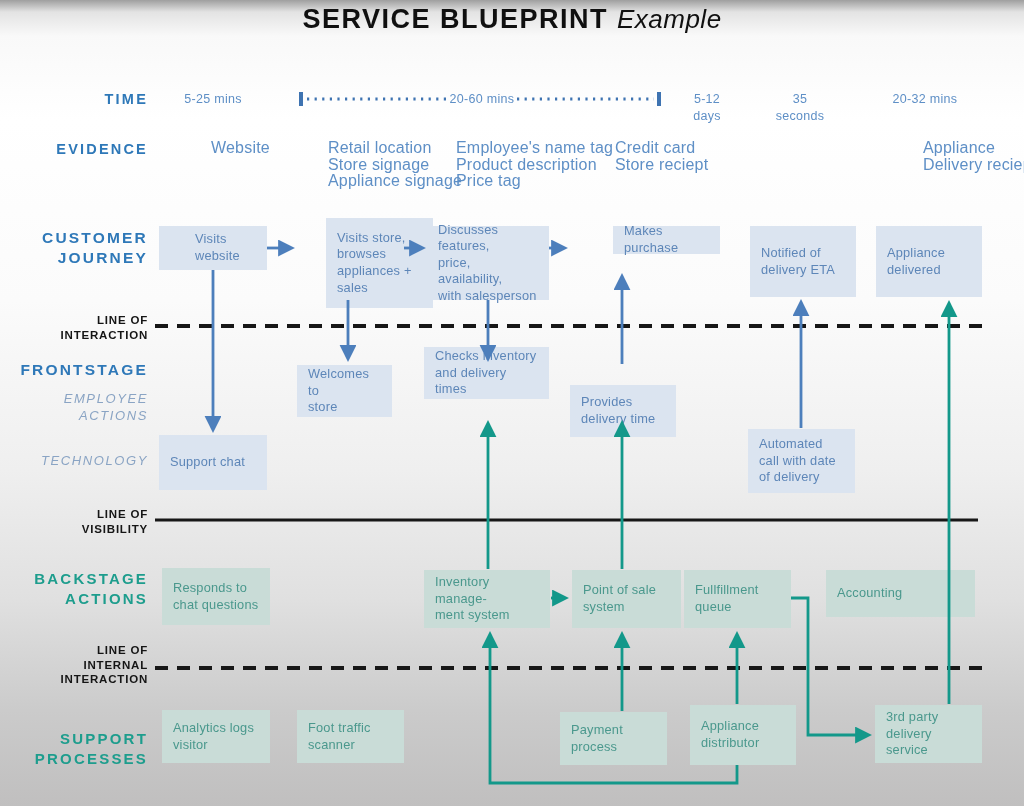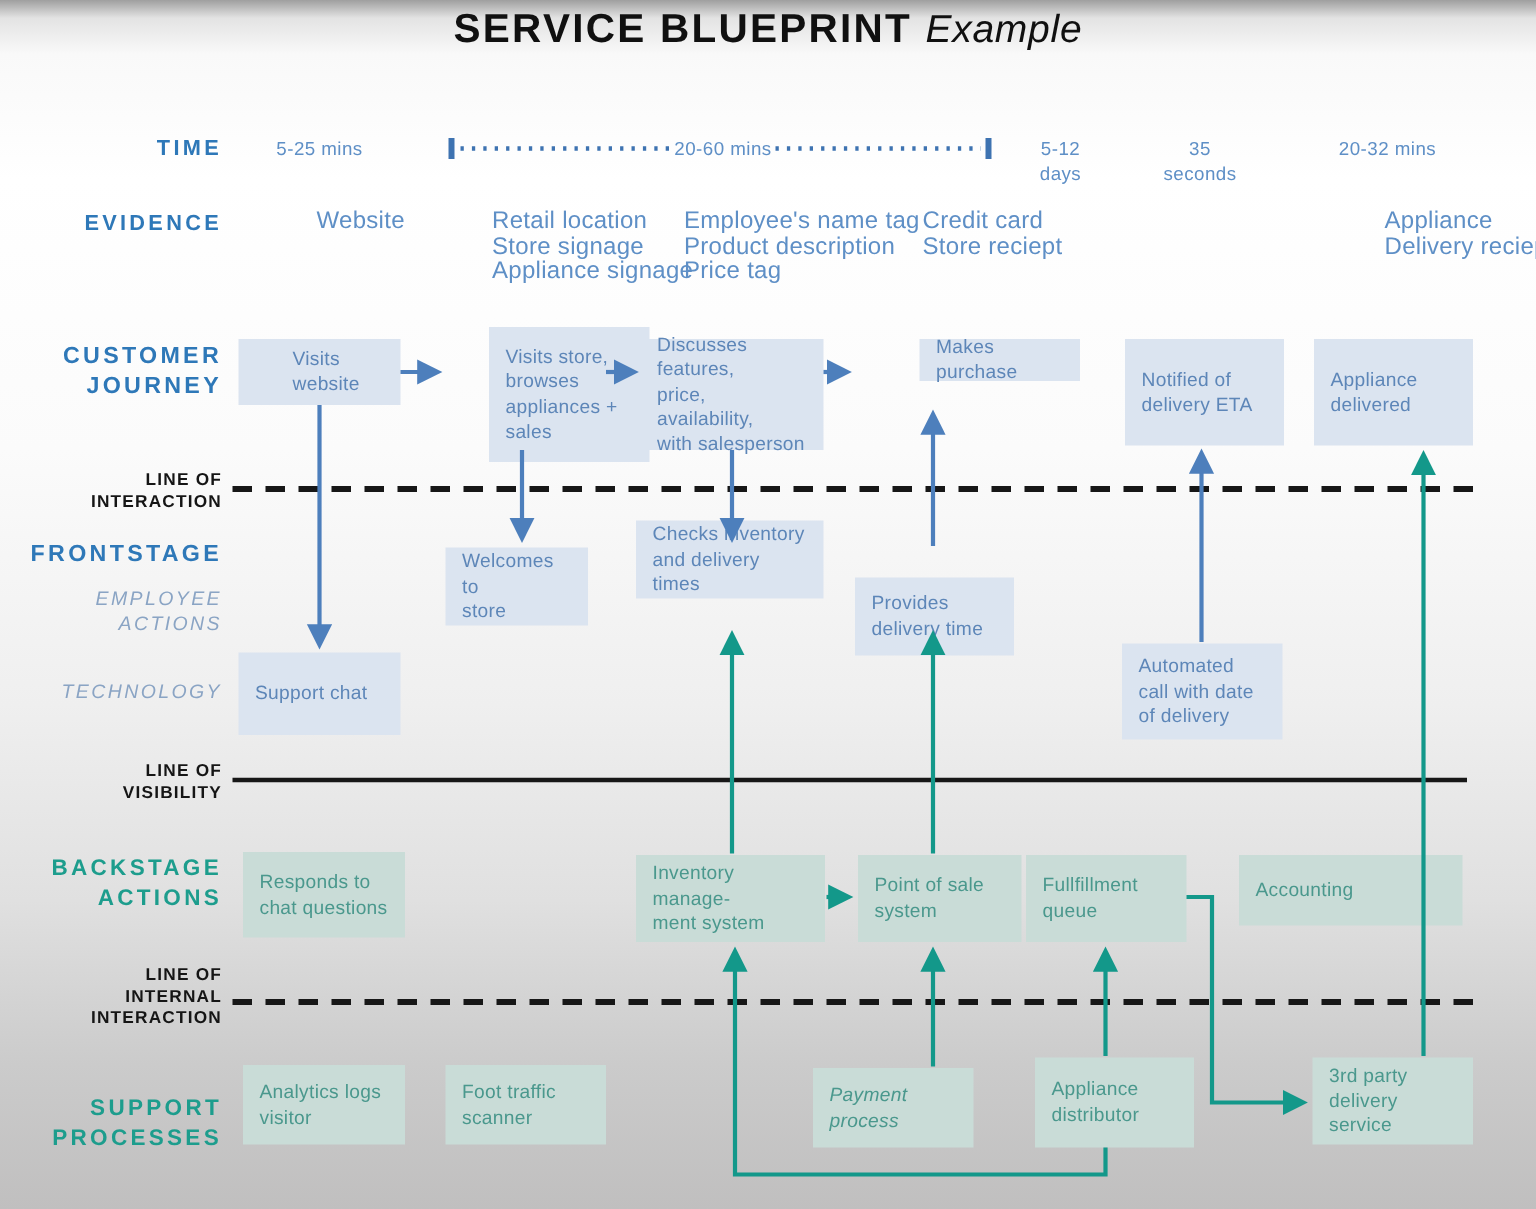--- a/index.html
+++ b/index.html
@@ -95,21 +95,21 @@
       <div class="node blue" style="left: 570px; top: 365px; width: 106px; height: 52px; margin-top: 20px;">Provides<br>delivery time</div>
       <div class="node blue" style="left: 159px; top: 435px; width: 108px; height: 55px;">Support chat</div>
       <div class="node blue" style="left: 748px; top: 429px; width: 107px; height: 64px;">Automated<br>call with date<br>of delivery</div>
       <div class="node teal" style="left: 162px; top: 568px; width: 108px; height: 57px;">Responds to<br>chat questions</div>
       <div class="node teal" style="left: 424px; top: 570px; width: 126px; height: 58px;">Inventory manage-<br>ment system</div>
       <div class="node teal" style="left: 572px; top: 570px; width: 109px; height: 58px;">Point of sale<br>system</div>
       <div class="node teal" style="left: 684px; top: 570px; width: 107px; height: 58px;">Fullfillment<br>queue</div>
       <div class="node teal" style="left: 826px; top: 570px; width: 149px; height: 47px;">Accounting</div>
       <div class="node teal" style="left: 162px; top: 710px; width: 108px; height: 53px;">Analytics logs<br>visitor</div>
       <div class="node teal" style="left: 297px; top: 710px; width: 107px; height: 53px;">Foot traffic<br>scanner</div>
-      <div class="node teal" style="left: 542px; top: 712px; width: 107px; height: 53px; font-style: italic;">Payment<br>process</div>
+      <div class="node teal" style="left: 560px; top: 712px; width: 107px; height: 53px;">Payment<br>process</div>
       <div class="node teal" style="left: 690px; top: 705px; width: 106px; height: 60px;">Appliance<br>distributor</div>
       <div class="node teal" style="left: 875px; top: 705px; width: 107px; height: 58px;">3rd party<br>delivery service</div>
     </div>
 
   <svg id="wires" width="1024" height="806" viewBox="0 0 1024 806">
     <defs>
       <marker id="ah-blue" markerWidth="6.5" markerHeight="6.5" refX="4.6" refY="3" orient="auto" markerUnits="strokeWidth">
         <path d="M0,0 L6,3 L0,6 Z" fill="#4d7fbc"></path>
       </marker>
       <marker id="ah-teal" markerWidth="6.5" markerHeight="6.5" refX="4.6" refY="3" orient="auto" markerUnits="strokeWidth">

